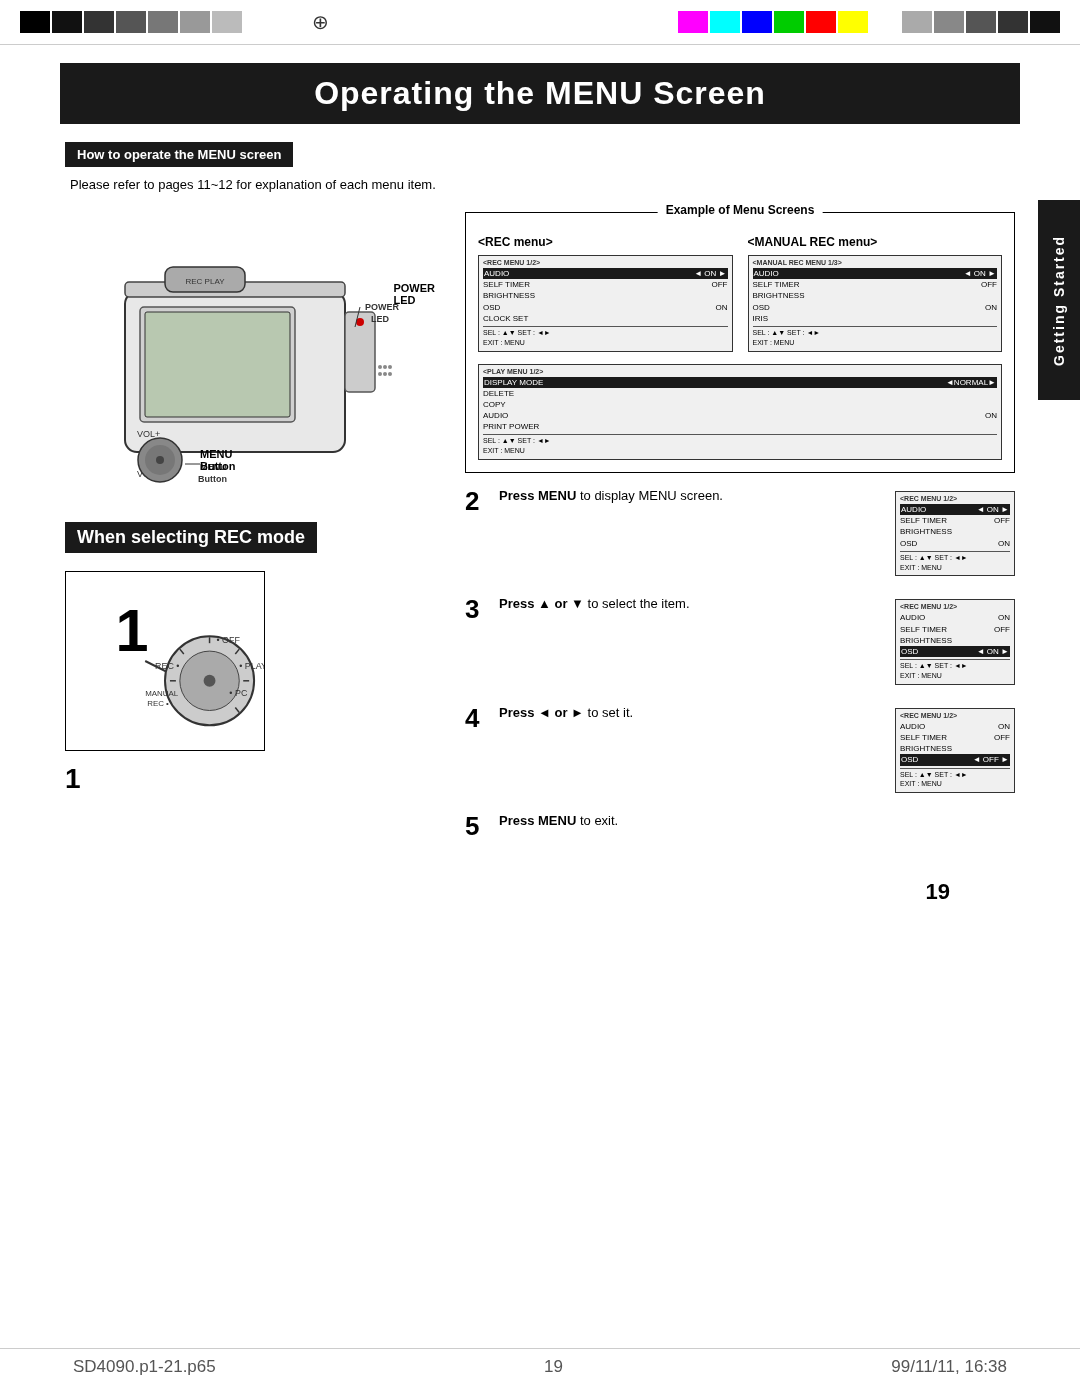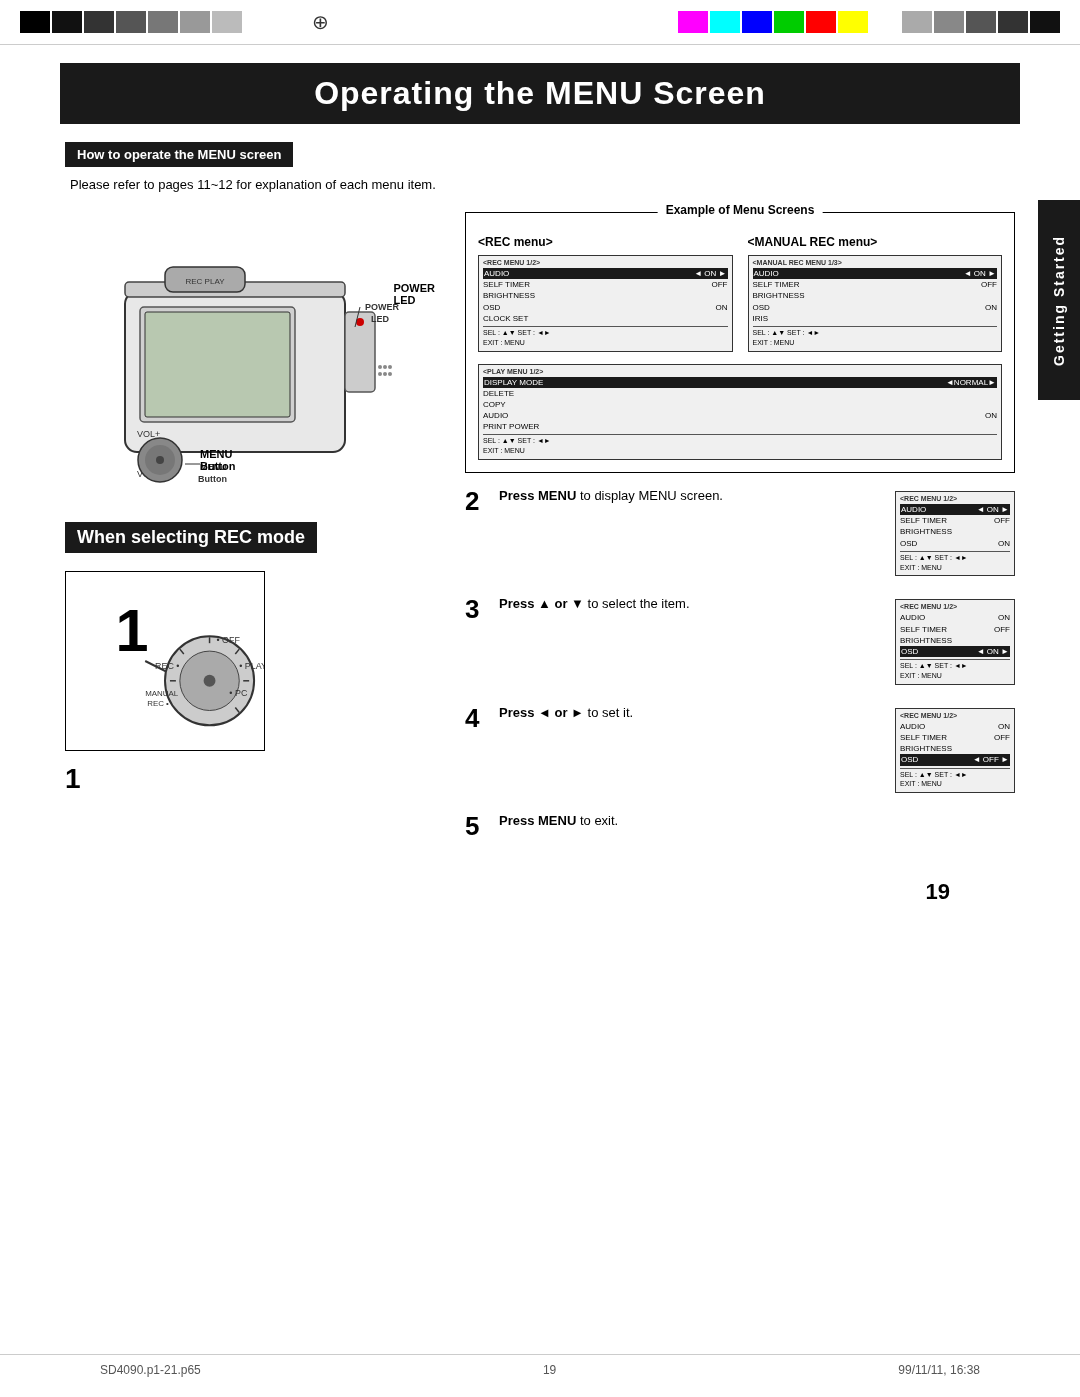--- a/index.html
+++ b/index.html
@@ -284,22 +284,22 @@
     }
 
     
     .footer {
       position: absolute;
       bottom: 20px;
       left: 0;
       right: 0;
       display: flex;
       justify-content: space-between;
-      padding: 0 100px;
-      font-size: 12px;
+      padding: 0 73px;
+      font-size: 17px;
       color: #555;
       border-top: 1px solid #ccc;
       padding-top: 8px;
     }
 
     
     .step-mini-menu {
       border: 1px solid #333;
       background: #f0f0f0;
       font-size: 8px;

